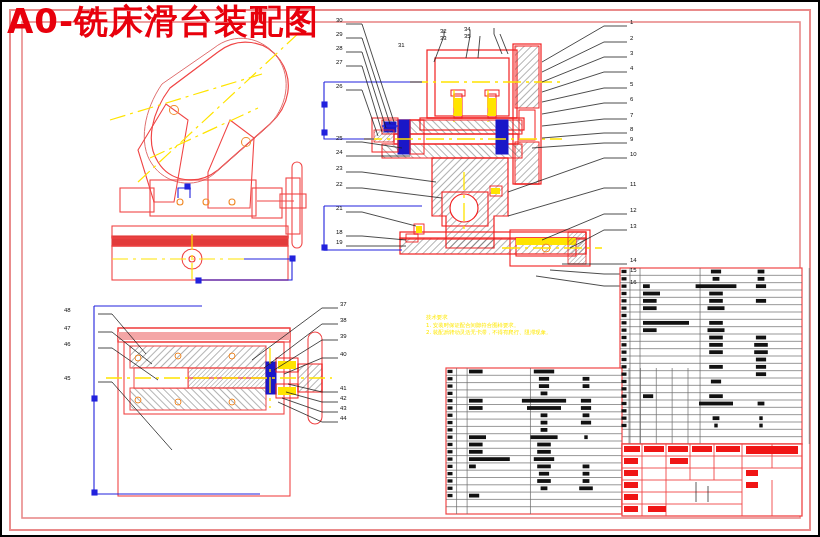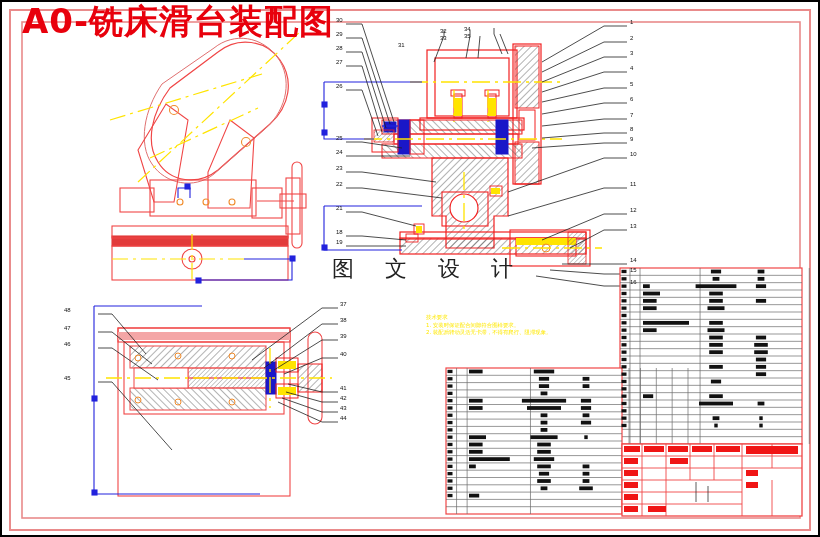--- a/index.html
+++ b/index.html
@@ -1,21 +1,21 @@
 <!DOCTYPE html>
 <html><head>
 <meta charset="utf-8">
 <style>
   html,body{margin:0;padding:0;background:#ffffff;}
   body{width:820px;height:537px;overflow:hidden;
        font-family:"Liberation Sans","DejaVu Sans",sans-serif;}
   #stage{position:relative;width:820px;height:537px;background:#fff;
          border:2px solid #000;box-sizing:border-box;}
   svg.layer{position:absolute;left:0;top:0;width:820px;height:537px;}
-  .ttl{position:absolute;left:20px;top:2px;font-size:34px;line-height:34px;
+  .ttl{position:absolute;left:5px;top:2px;font-size:34px;line-height:34px;
        color:#e8000c;font-weight:bold;letter-spacing:1px;white-space:nowrap;
        font-family:"DejaVu Sans",sans-serif;}
   .wm{position:absolute;left:330px;top:252px;font-size:22px;color:#222;
       letter-spacing:12px;white-space:nowrap;font-family:"DejaVu Sans",sans-serif;}
   .notes{position:absolute;left:424px;top:312px;font-size:5.4px;color:#ffe800;
          line-height:7.5px;white-space:nowrap;font-family:"DejaVu Sans",sans-serif;}
   .bal{position:absolute;font-size:6px;color:#111;font-family:"Liberation Sans",sans-serif;
        line-height:6px;}
 </style>
 </head>
@@ -490,21 +490,20 @@
         <rect x="445.5" y="477.325" width="5" height="3.285"></rect>
         <rect x="538.6" y="484.406" width="6.8" height="3.796"></rect>
         <rect x="577.2" y="484.406" width="13.6" height="3.796"></rect>
         <rect x="445.5" y="484.625" width="5" height="3.285"></rect>
         <rect x="467" y="491.706" width="10.2" height="3.796"></rect>
         <rect x="445.5" y="491.925" width="5" height="3.285"></rect>
       </g>
   </svg>
 
   <div class="ttl">A0-铣床滑台装配图</div>
-  <div class="wm">图 文 设 计</div>
 
   <div class="notes">
     <div>技术要求</div>
     <div>1. 安装时保证配合间隙符合图样要求。</div>
     <div>2. 装配后转动灵活无卡滞，不得有爬行、阻滞现象。</div>
   </div>
 
   <div id="balloonLayer">
       <div class="bal" style="left: 628px; top: 17px;">1</div>
       <div class="bal" style="left: 628px; top: 33px;">2</div>

